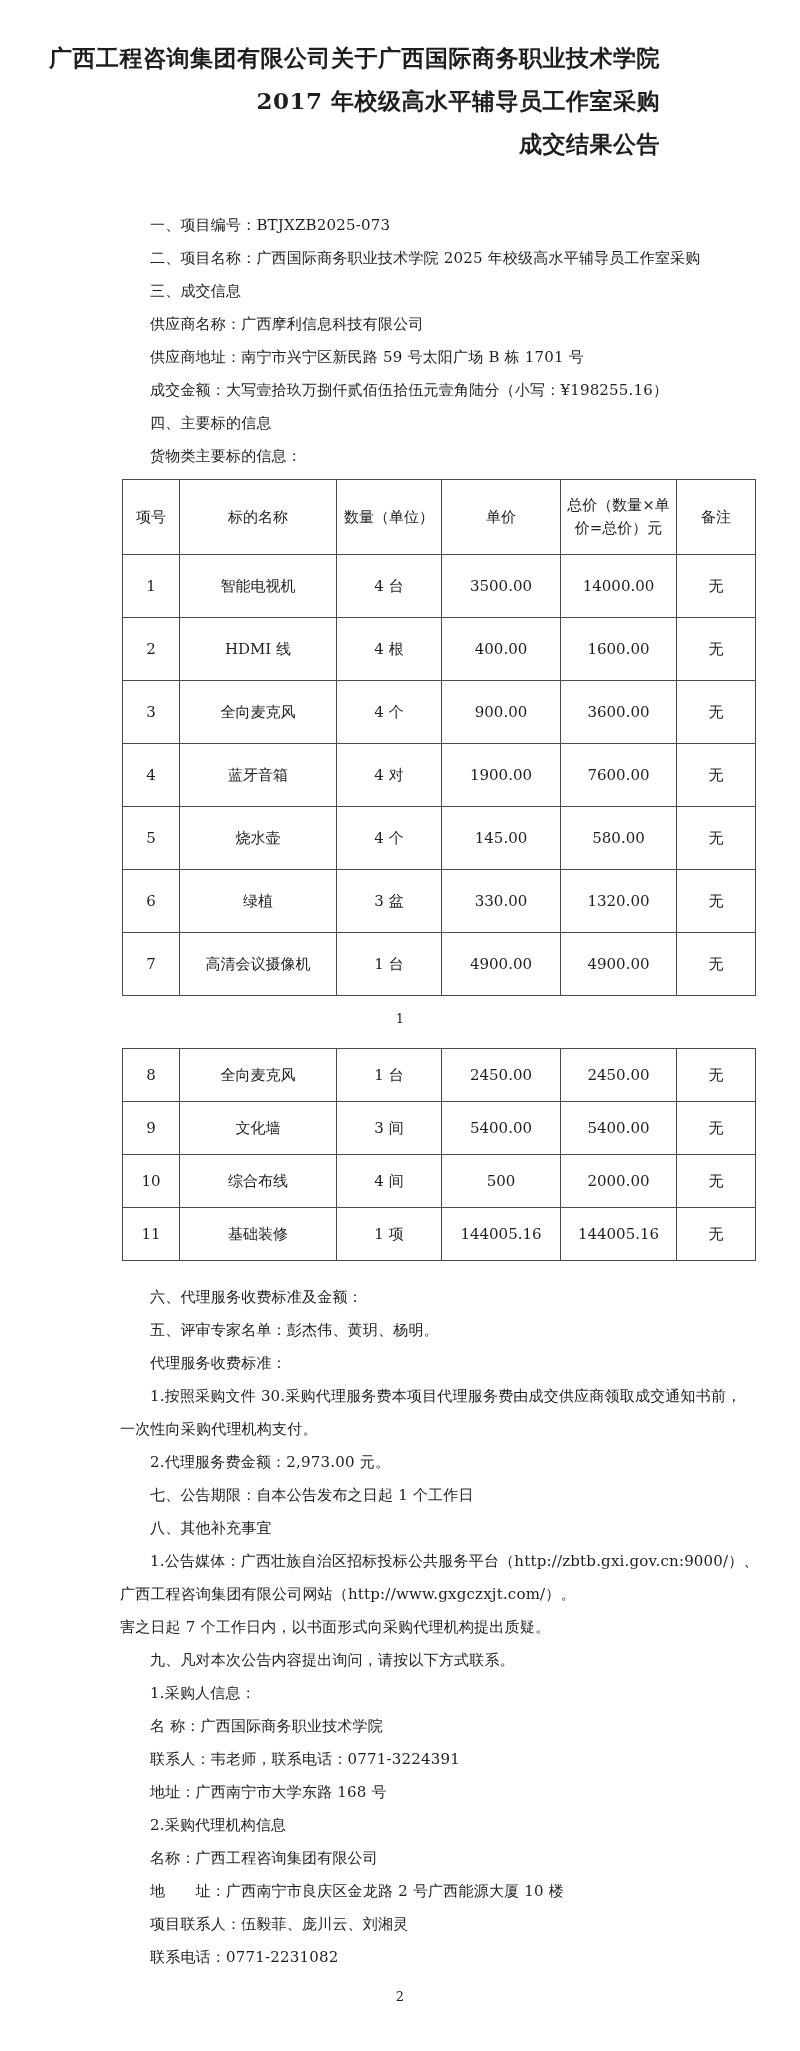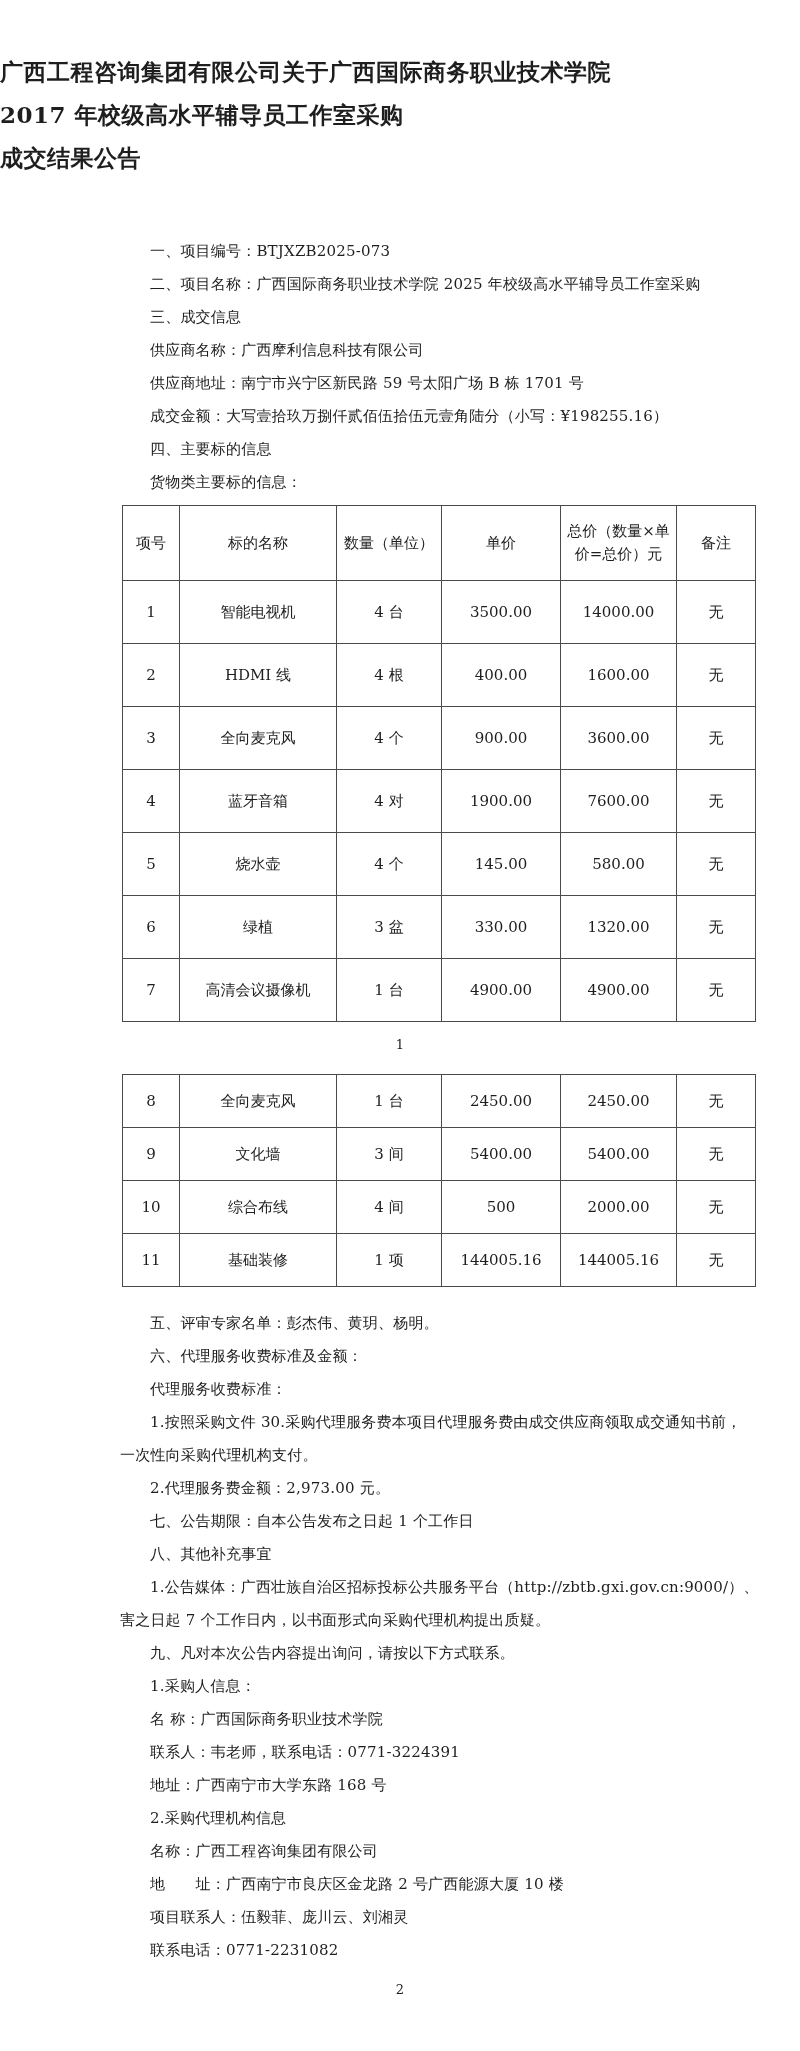--- a/index.html
+++ b/index.html
@@ -8,33 +8,33 @@
     width: 800px;
     min-height: 2051px;
     margin: 0 auto;
     background: #ffffff;
     color: #1e1e1e;
     font-family: "DejaVu Serif", "Liberation Serif", serif;
     box-sizing: border-box;
     padding-bottom: 30px;
   }
   .title-block {
-    padding-top: 50px;
+    padding-top: 36px;
     width: 660px;
-    text-align: left;
+    text-align: right;
   }
   .title-line {
     display: block;
     font-size: 23px;
     font-weight: bold;
     line-height: 43px;
     letter-spacing: 0.5px;
   }
   .content { margin-left: 120px; width: 660px; }
-  .content-intro { margin-top: 56px; }
+  .content-intro { margin-top: 44px; }
   .content-closing { margin-top: 20px; }
   .para {
     margin: 0;
     font-size: 15px;
     line-height: 33px;
     text-indent: 2em;
     white-space: pre;
     letter-spacing: 0.2px;
   }
   .para.flush { text-indent: 0; }
@@ -227,29 +227,30 @@
           <td>144005.16</td>
           <td>无</td>
         </tr>
         </tbody>
     </table>
   </section>
 
   <section class="content content-closing">
     <div>
 
-    <p class="para">五、评审专家名单：彭杰伟、黄玥、杨明。</p>
-        <p class="para">六、代理服务收费标准及金额：</p>
+    <p class="para">六、代理服务收费标准及金额：</p>
+        <p class="para">五、评审专家名单：彭杰伟、黄玥、杨明。</p>
         <p class="para">代理服务收费标准：</p>
         <p class="para">1.按照采购文件 30.采购代理服务费本项目代理服务费由成交供应商领取成交通知书前，</p>
         <p class="para flush">一次性向采购代理机构支付。</p>
         <p class="para">2.代理服务费金额：2,973.00 元。</p>
         <p class="para">七、公告期限：自本公告发布之日起 1 个工作日</p>
         <p class="para">八、其他补充事宜</p>
         <p class="para">1.公告媒体：广西壮族自治区招标投标公共服务平台（http://zbtb.gxi.gov.cn:9000/）、</p>
+        <p class="para flush">广西工程咨询集团有限公司网站（http://www.gxgczxjt.com/）。</p>
         <p class="para flush">害之日起 7 个工作日内，以书面形式向采购代理机构提出质疑。</p>
         <p class="para">九、凡对本次公告内容提出询问，请按以下方式联系。</p>
         <p class="para">1.采购人信息：</p>
         <p class="para">名 称：广西国际商务职业技术学院</p>
         <p class="para">联系人：韦老师，联系电话：0771-3224391</p>
         <p class="para">地址：广西南宁市大学东路 168 号</p>
         <p class="para">2.采购代理机构信息</p>
         <p class="para">名称：广西工程咨询集团有限公司</p>
         <p class="para">地　　址：广西南宁市良庆区金龙路 2 号广西能源大厦 10 楼</p>
         <p class="para">项目联系人：伍毅菲、庞川云、刘湘灵</p>

